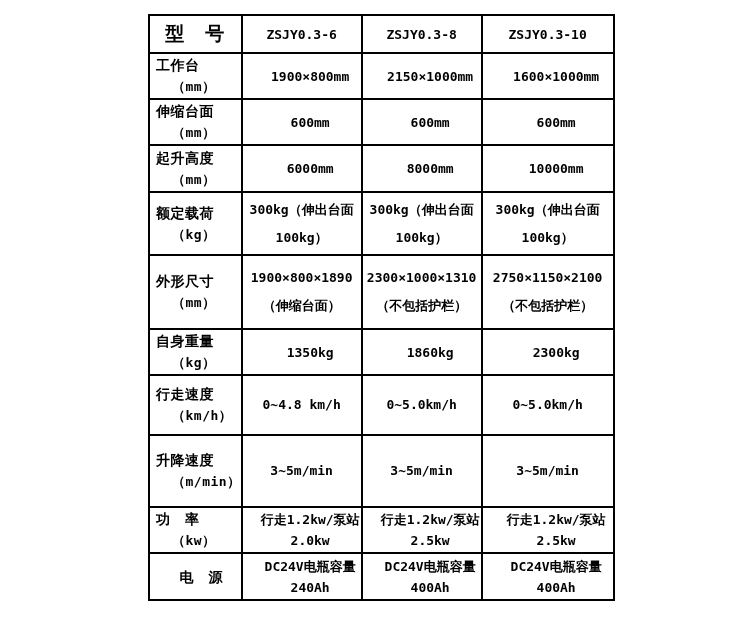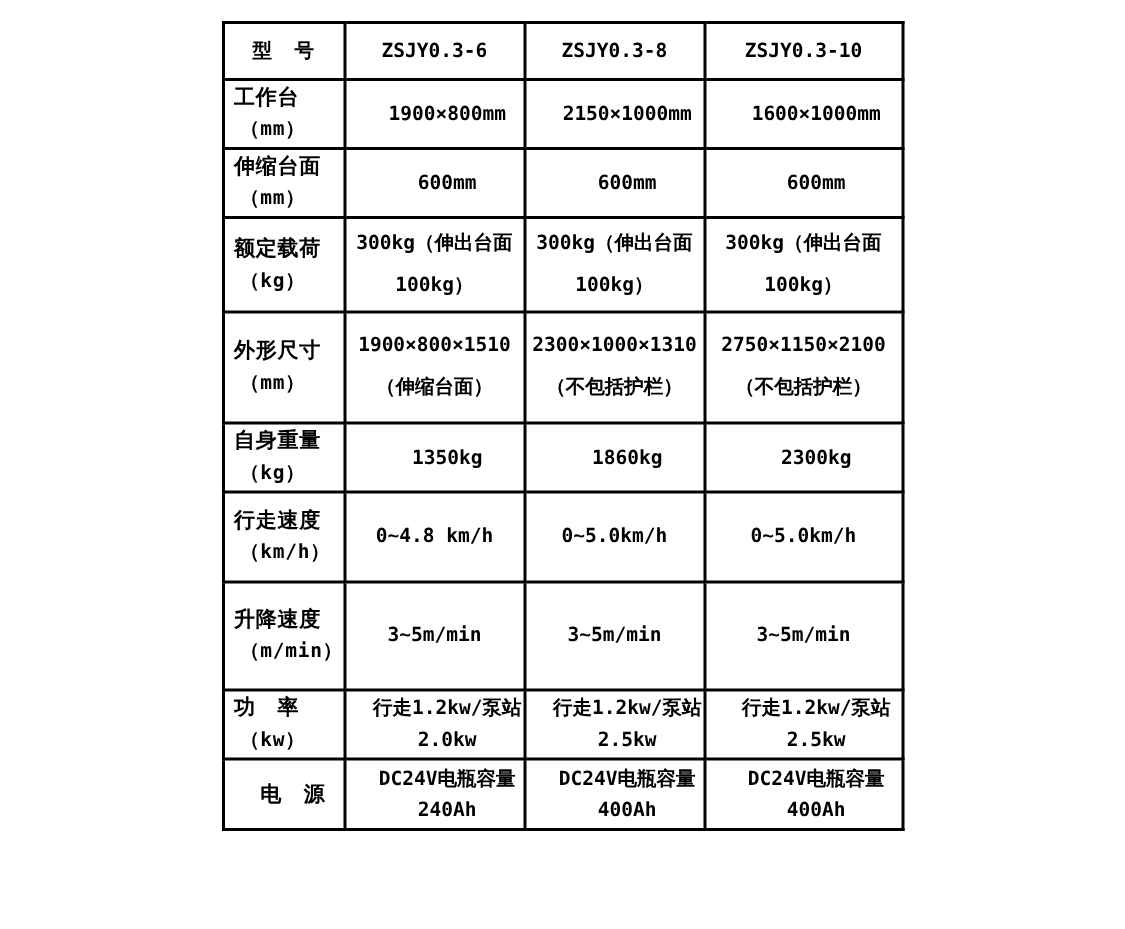--- a/index.html
+++ b/index.html
@@ -39,31 +39,31 @@
   .label-cell {
     font-size: 14px;
     text-align: left;
     letter-spacing: 0.5px;
   }
   .label-name {
     padding-left: 6px;
     line-height: 22px;
   }
   .label-unit {
-    padding-left: 10px;
+    padding-left: 22px;
     font-size: 13px;
     line-height: 22px;
   }
   .label-center {
     text-align: center;
   }
   .label-center .label-name { padding-left: 12px; }
   .header-label {
     text-align: center;
-    font-size: 13px;
+    font-size: 19px;
     letter-spacing: 1px;
   }
   .value-cell {
     text-align: center;
     font-size: 13px;
   }
   .value-line {
     line-height: 28px;
   }
   tr.tight .value-line {
@@ -112,20 +112,35 @@
           <td class="value-cell">
             <div class="value-line">600mm</div>
           </td>
           <td class="value-cell">
             <div class="value-line">600mm</div>
           </td>
           <td class="value-cell">
             <div class="value-line">600mm</div>
           </td>
         </tr>
+        <tr class="tight" style="height: 47px;">
+          <td class="label-cell">
+            <div class="label-name">起升高度</div>
+            <div class="label-unit">（mm）</div>
+          </td>
+          <td class="value-cell">
+            <div class="value-line">6000mm</div>
+          </td>
+          <td class="value-cell">
+            <div class="value-line">8000mm</div>
+          </td>
+          <td class="value-cell">
+            <div class="value-line">10000mm</div>
+          </td>
+        </tr>
         <tr style="height: 63px;">
           <td class="label-cell">
             <div class="label-name">额定载荷</div>
             <div class="label-unit">（kg）</div>
           </td>
           <td class="value-cell">
             <div class="value-line">300kg（伸出台面</div>
             <div class="value-line">100kg）</div>
           </td>
           <td class="value-cell">
@@ -136,21 +151,21 @@
             <div class="value-line">300kg（伸出台面</div>
             <div class="value-line">100kg）</div>
           </td>
         </tr>
         <tr style="height: 74px;">
           <td class="label-cell">
             <div class="label-name">外形尺寸</div>
             <div class="label-unit">（mm）</div>
           </td>
           <td class="value-cell">
-            <div class="value-line">1900×800×1510</div>
+            <div class="value-line">1900×800×1890</div>
             <div class="value-line">（伸缩台面）</div>
           </td>
           <td class="value-cell">
             <div class="value-line">2300×1000×1310</div>
             <div class="value-line">（不包括护栏）</div>
           </td>
           <td class="value-cell">
             <div class="value-line">2750×1150×2100</div>
             <div class="value-line">（不包括护栏）</div>
           </td>

